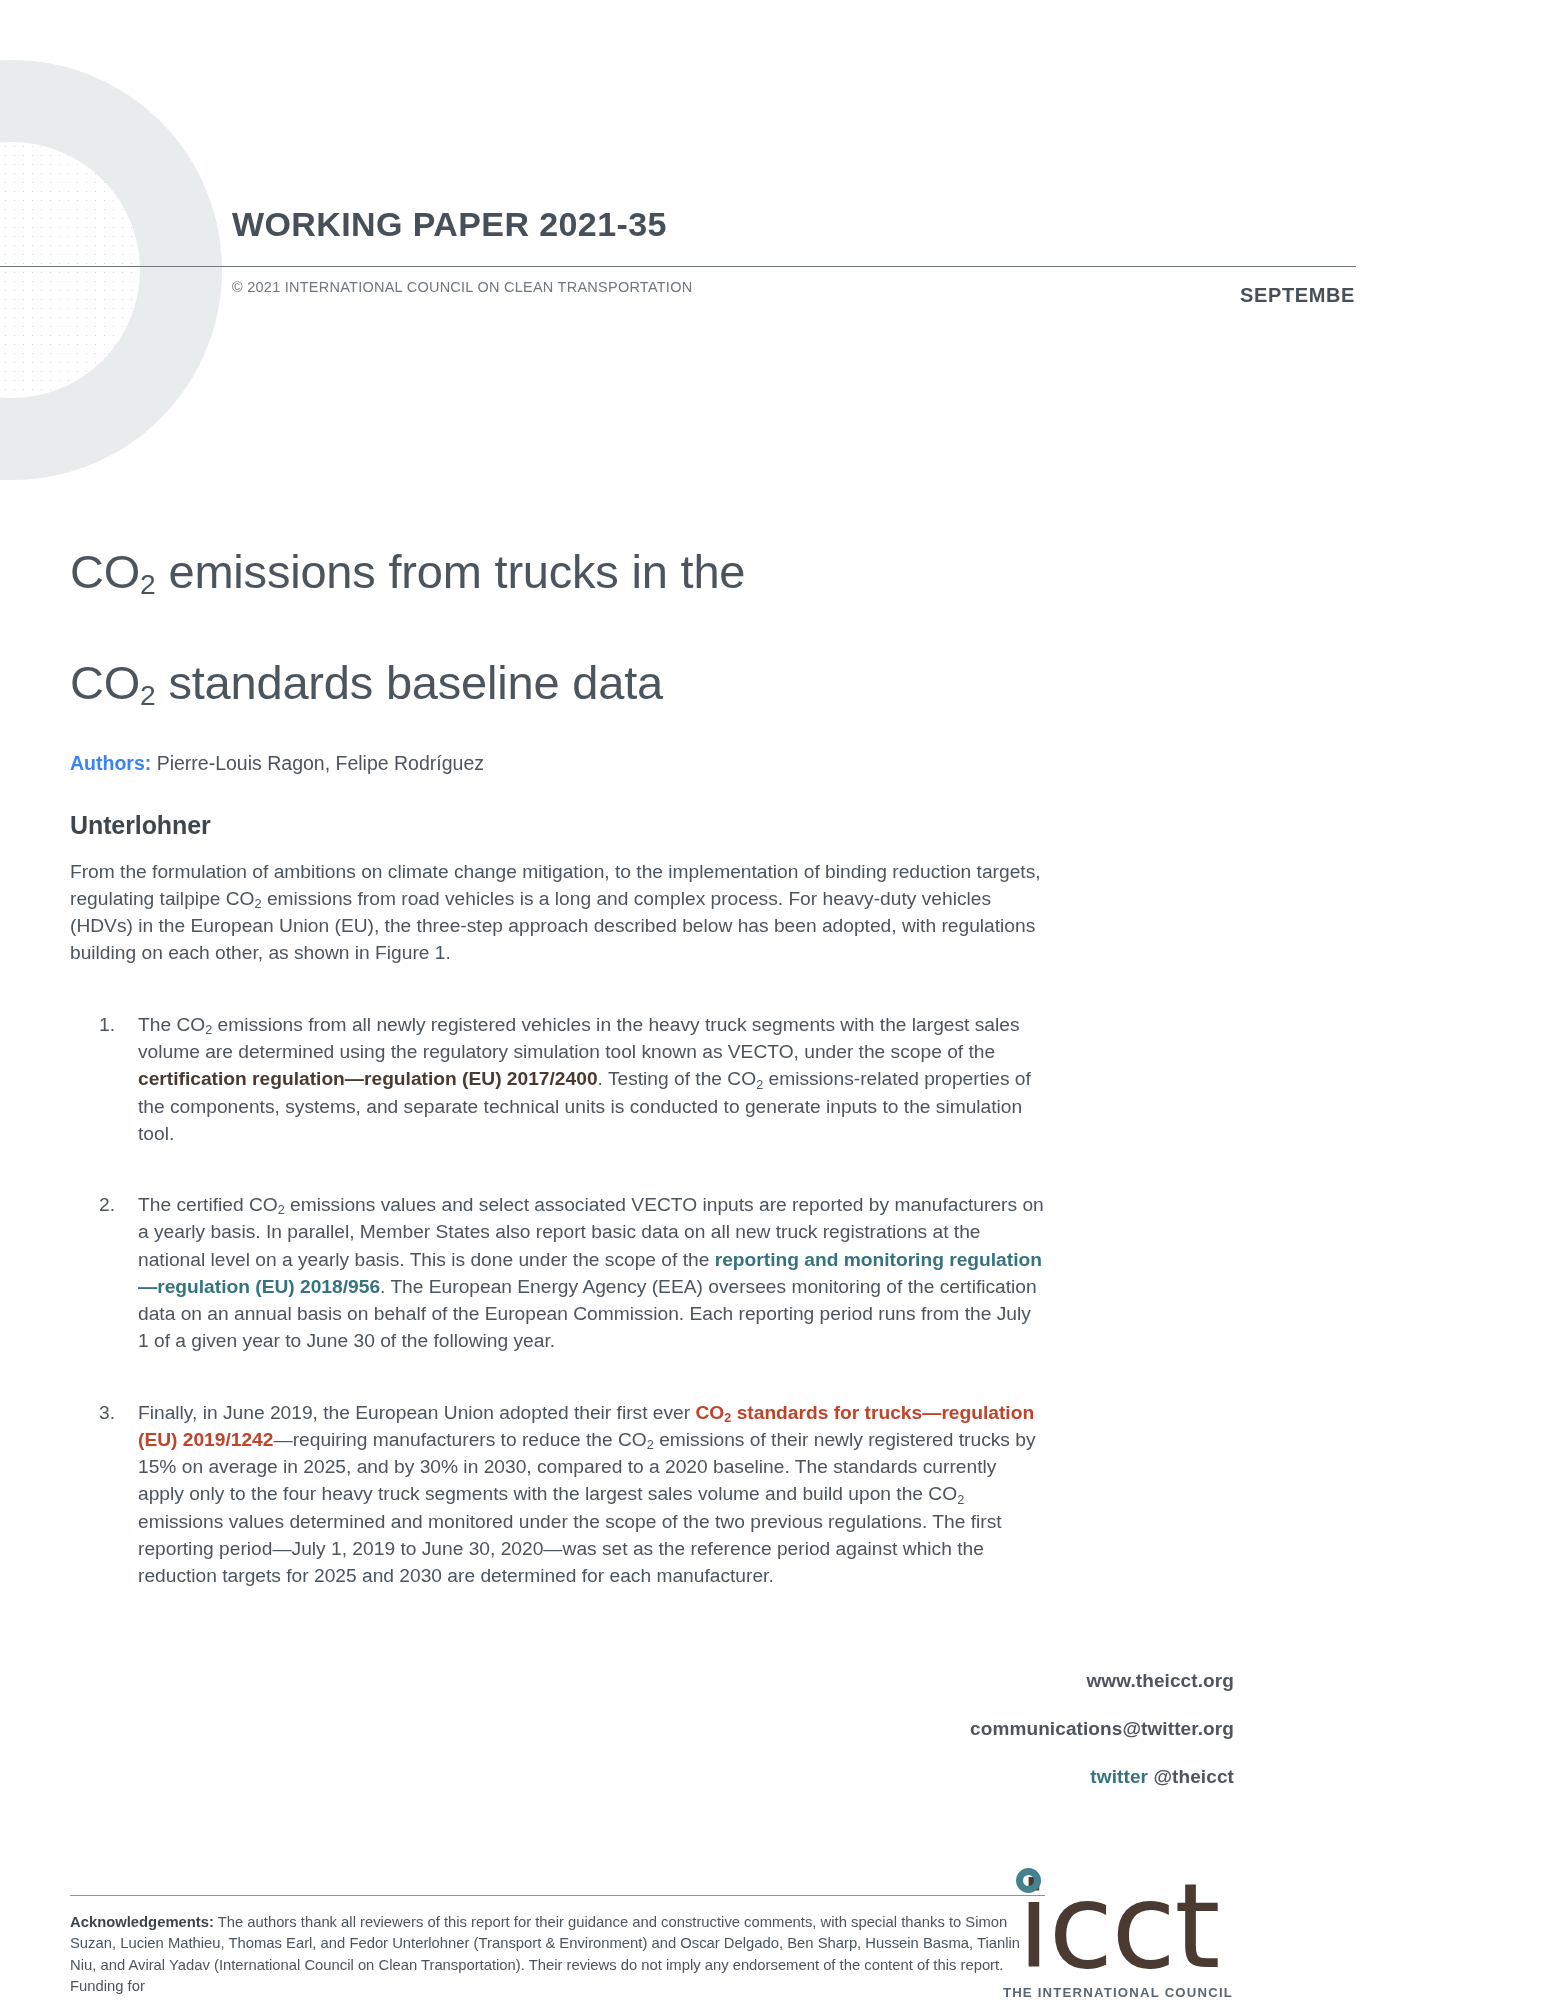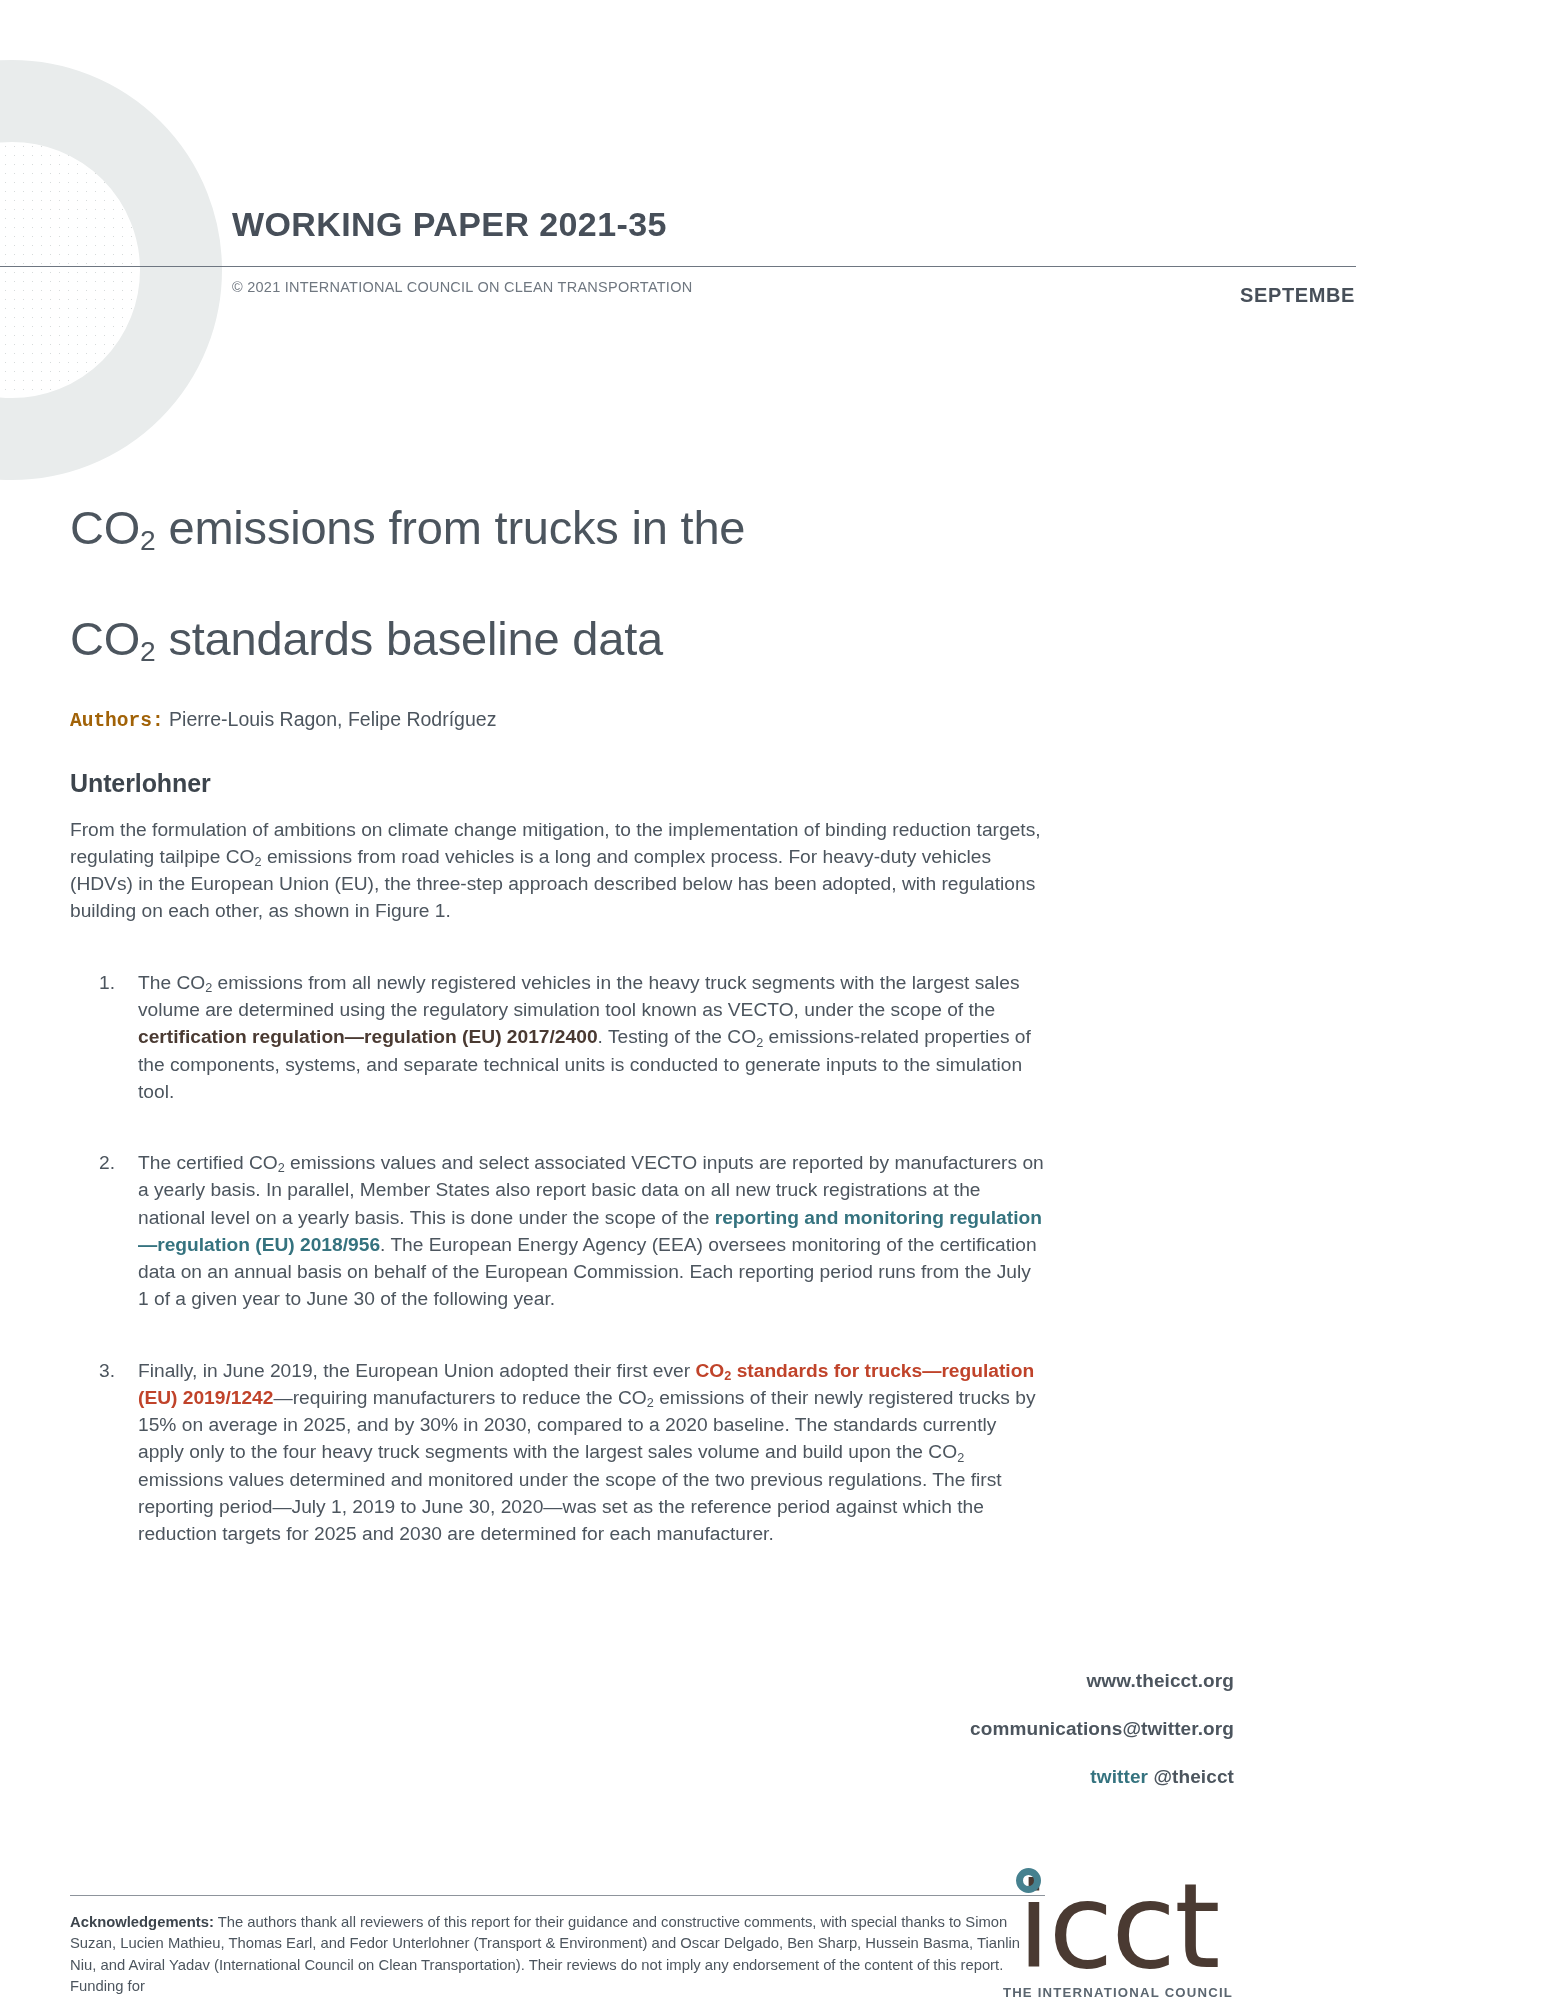--- a/index.html
+++ b/index.html
@@ -102,35 +102,36 @@
     width: 975px;
     z-index: 2;
   }
 
   .doc-title {
     font-size: 47px;
     line-height: 1.18;
     font-weight: 400;
     color: #4c555e;
     letter-spacing: -0.2px;
+    margin-top: 44px;
   }
   .doc-title sub {
     font-size: 0.6em;
     vertical-align: baseline;
     position: relative;
     top: 0.22em;
   }
 
   .authors {
     margin-top: 40px;
     font-size: 19.5px;
     color: #4c555e;
     line-height: 1.4;
   }
-  .authors b { font-weight: bold; color: #a16207; font-family: Liberation Mono, monospace; }
+  .authors b { font-weight: bold; color: #3b82f6; }
 
   .section-heading {
     margin-top: 33px;
     font-size: 25px;
     font-weight: bold;
     color: #3d454d;
     letter-spacing: -0.1px;
   }
 
   p.body-text {

